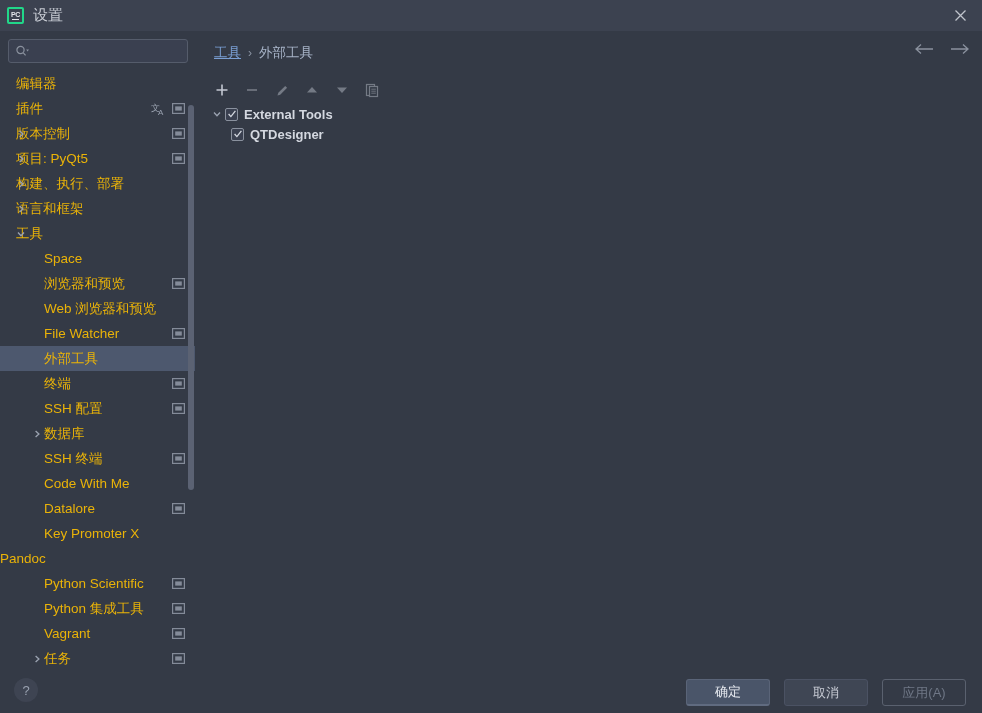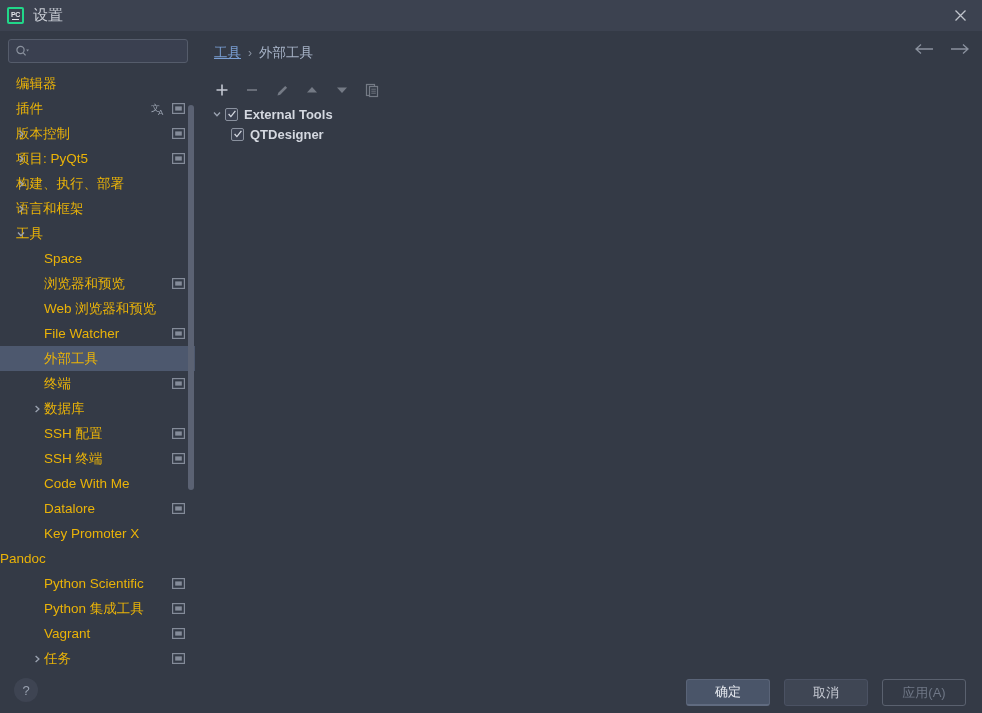--- a/index.html
+++ b/index.html
@@ -329,37 +329,37 @@
           <span class="trans-icon">
             <span style="display: flex;">
               <svg width="13" height="11" viewBox="0 0 13 11">
                 <rect x="0.6" y="0.6" width="11.8" height="9.8" stroke="#848b99" stroke-width="1.2" fill="none"></rect>
                 <rect x="3.2" y="3.4" width="6.6" height="4.2" fill="#848b99"></rect>
               </svg>
             </span>
           </span>
         </div>
         <div class="side-row">
+          <span class="side-label" style="margin-left: 44px;">SSH 配置</span>
+          <span class="trans-icon">
+            <span style="display: flex;">
+              <svg width="13" height="11" viewBox="0 0 13 11">
+                <rect x="0.6" y="0.6" width="11.8" height="9.8" stroke="#848b99" stroke-width="1.2" fill="none"></rect>
+                <rect x="3.2" y="3.4" width="6.6" height="4.2" fill="#848b99"></rect>
+              </svg>
+            </span>
+          </span>
+        </div>
+        <div class="side-row">
           <span class="chev" style="left: 30px;">
             <svg width="10" height="10" viewBox="0 0 10 10">
               <path d="M3.6 2 L6.9 5 L3.6 8" stroke="#9ba3b1" stroke-width="1.3" fill="none"></path>
             </svg>
           </span>
           <span class="side-label" style="margin-left: 44px;">数据库</span>
-        </div>
-        <div class="side-row">
-          <span class="side-label" style="margin-left: 44px;">SSH 配置</span>
-          <span class="trans-icon">
-            <span style="display: flex;">
-              <svg width="13" height="11" viewBox="0 0 13 11">
-                <rect x="0.6" y="0.6" width="11.8" height="9.8" stroke="#848b99" stroke-width="1.2" fill="none"></rect>
-                <rect x="3.2" y="3.4" width="6.6" height="4.2" fill="#848b99"></rect>
-              </svg>
-            </span>
-          </span>
         </div>
         <div class="side-row">
           <span class="side-label" style="margin-left: 44px;">SSH 终端</span>
           <span class="trans-icon">
             <span style="display: flex;">
               <svg width="13" height="11" viewBox="0 0 13 11">
                 <rect x="0.6" y="0.6" width="11.8" height="9.8" stroke="#848b99" stroke-width="1.2" fill="none"></rect>
                 <rect x="3.2" y="3.4" width="6.6" height="4.2" fill="#848b99"></rect>
               </svg>
             </span>

